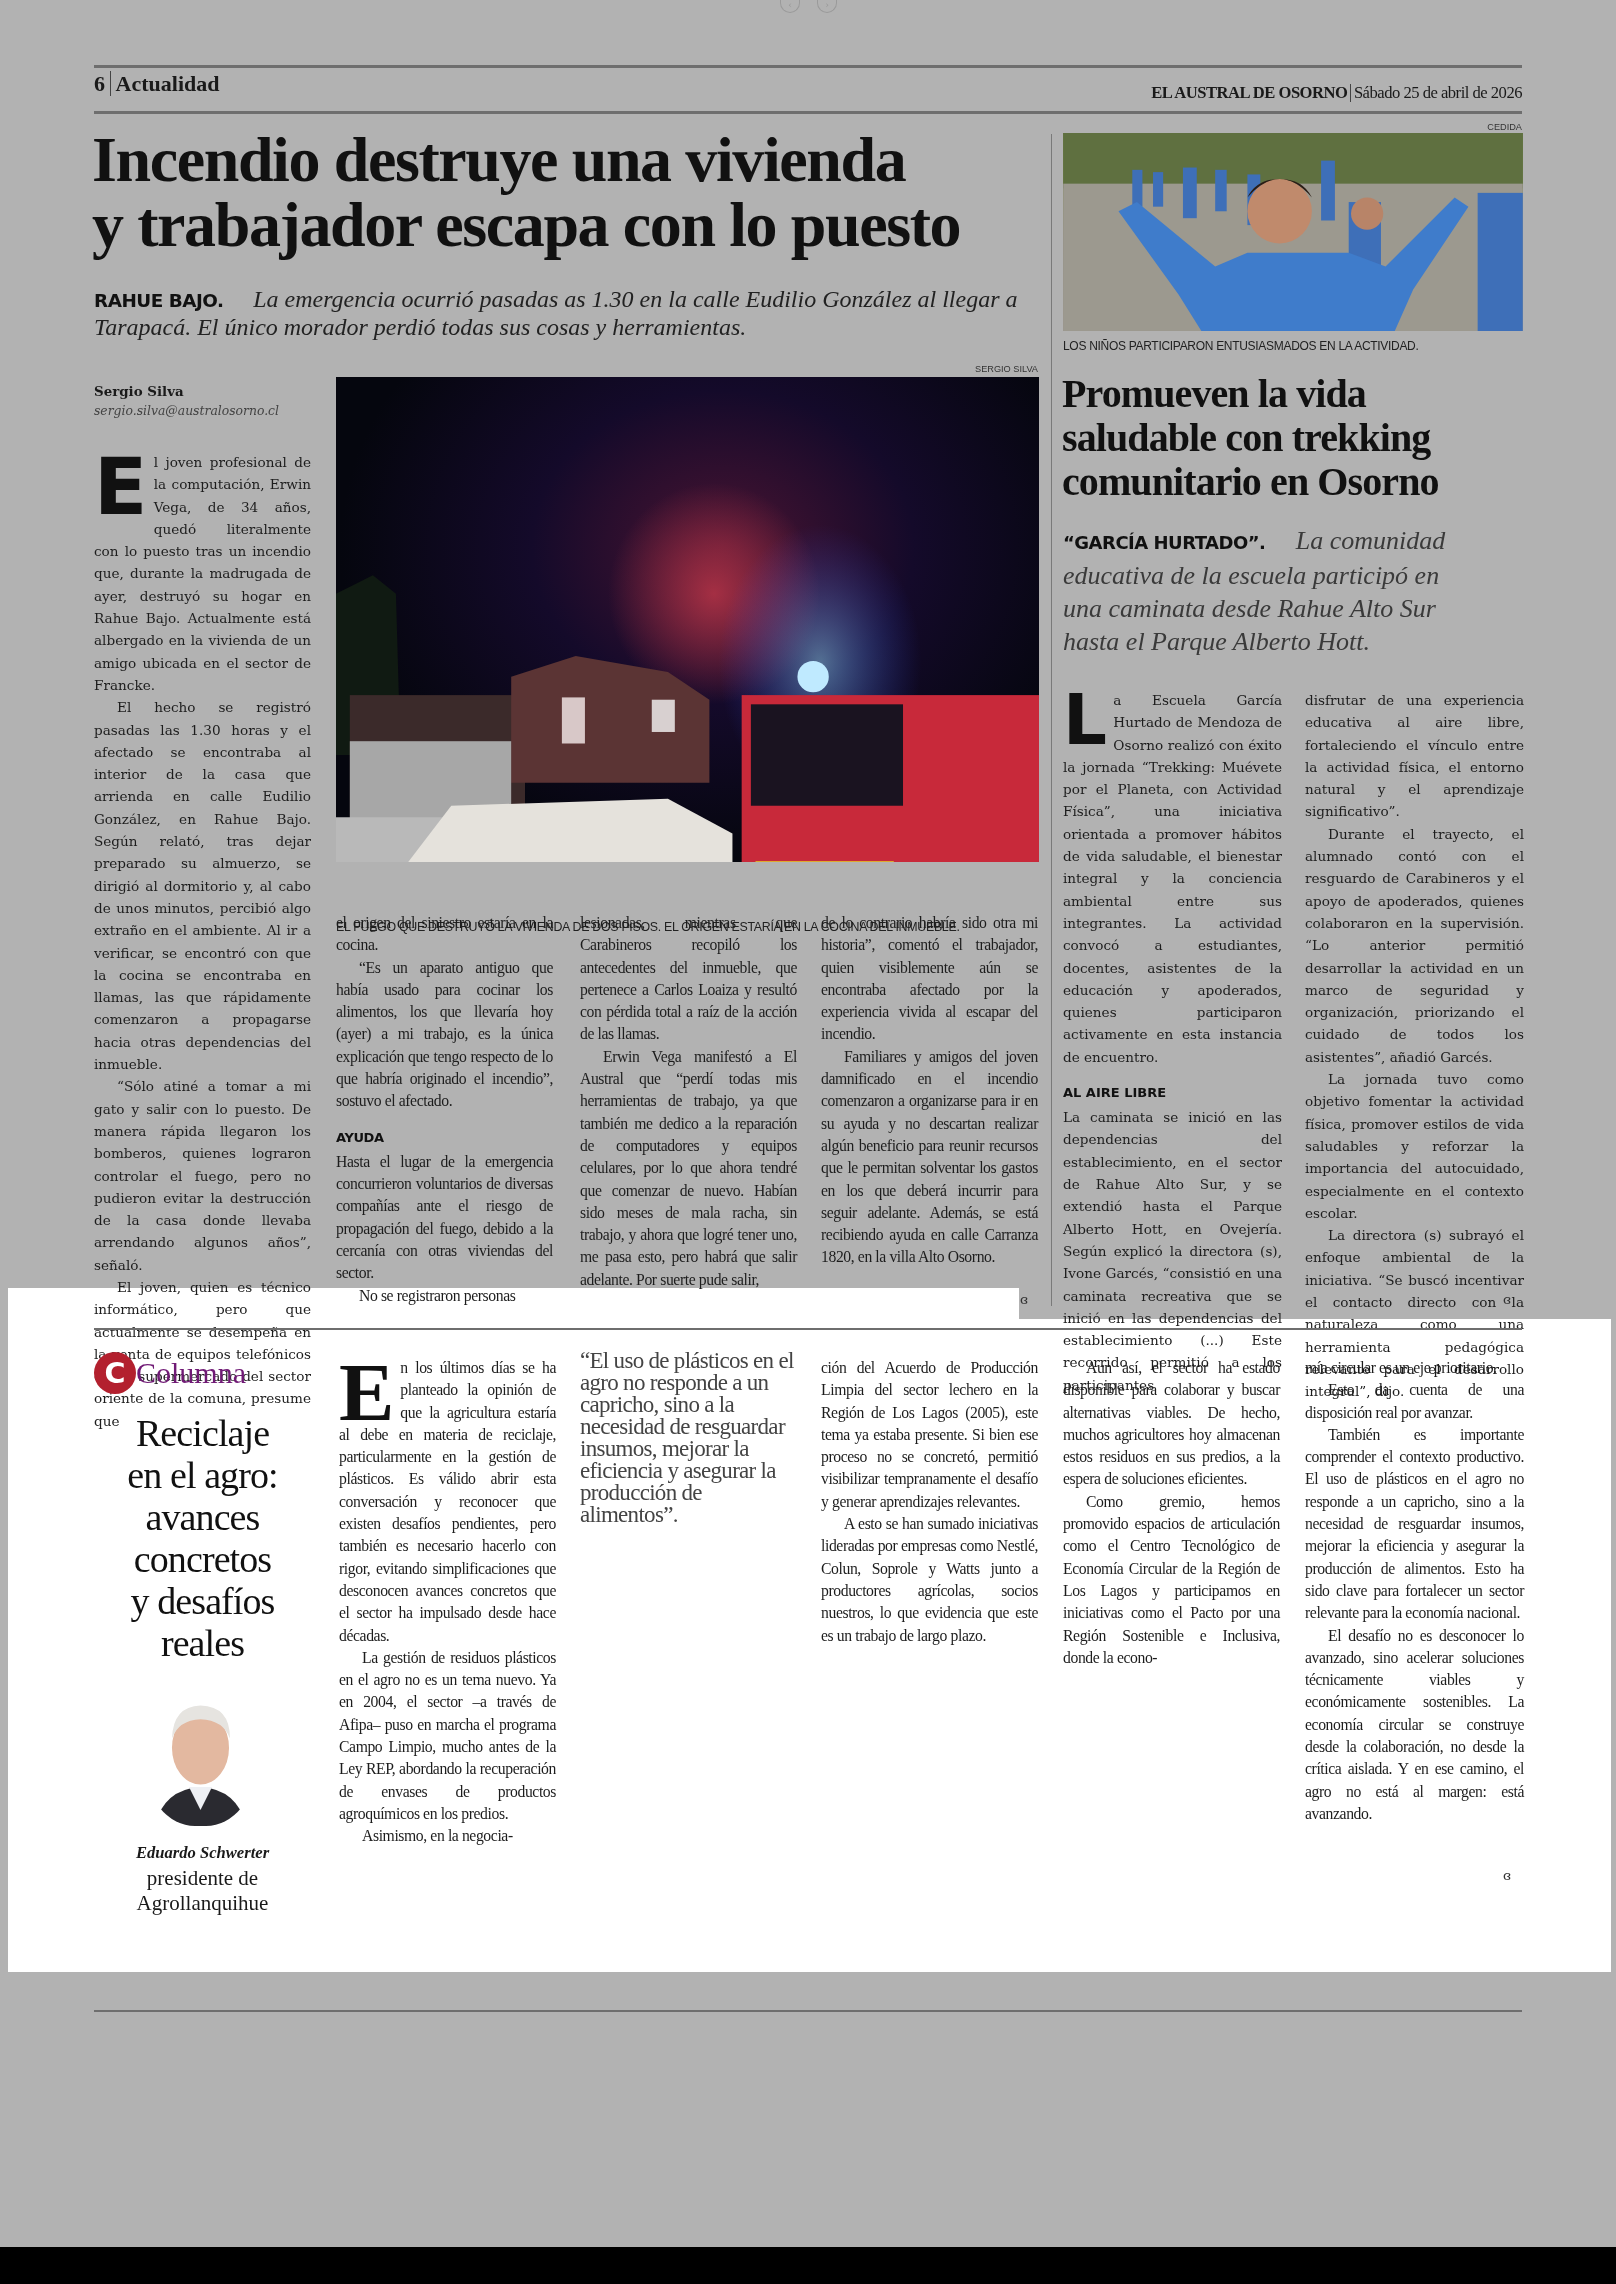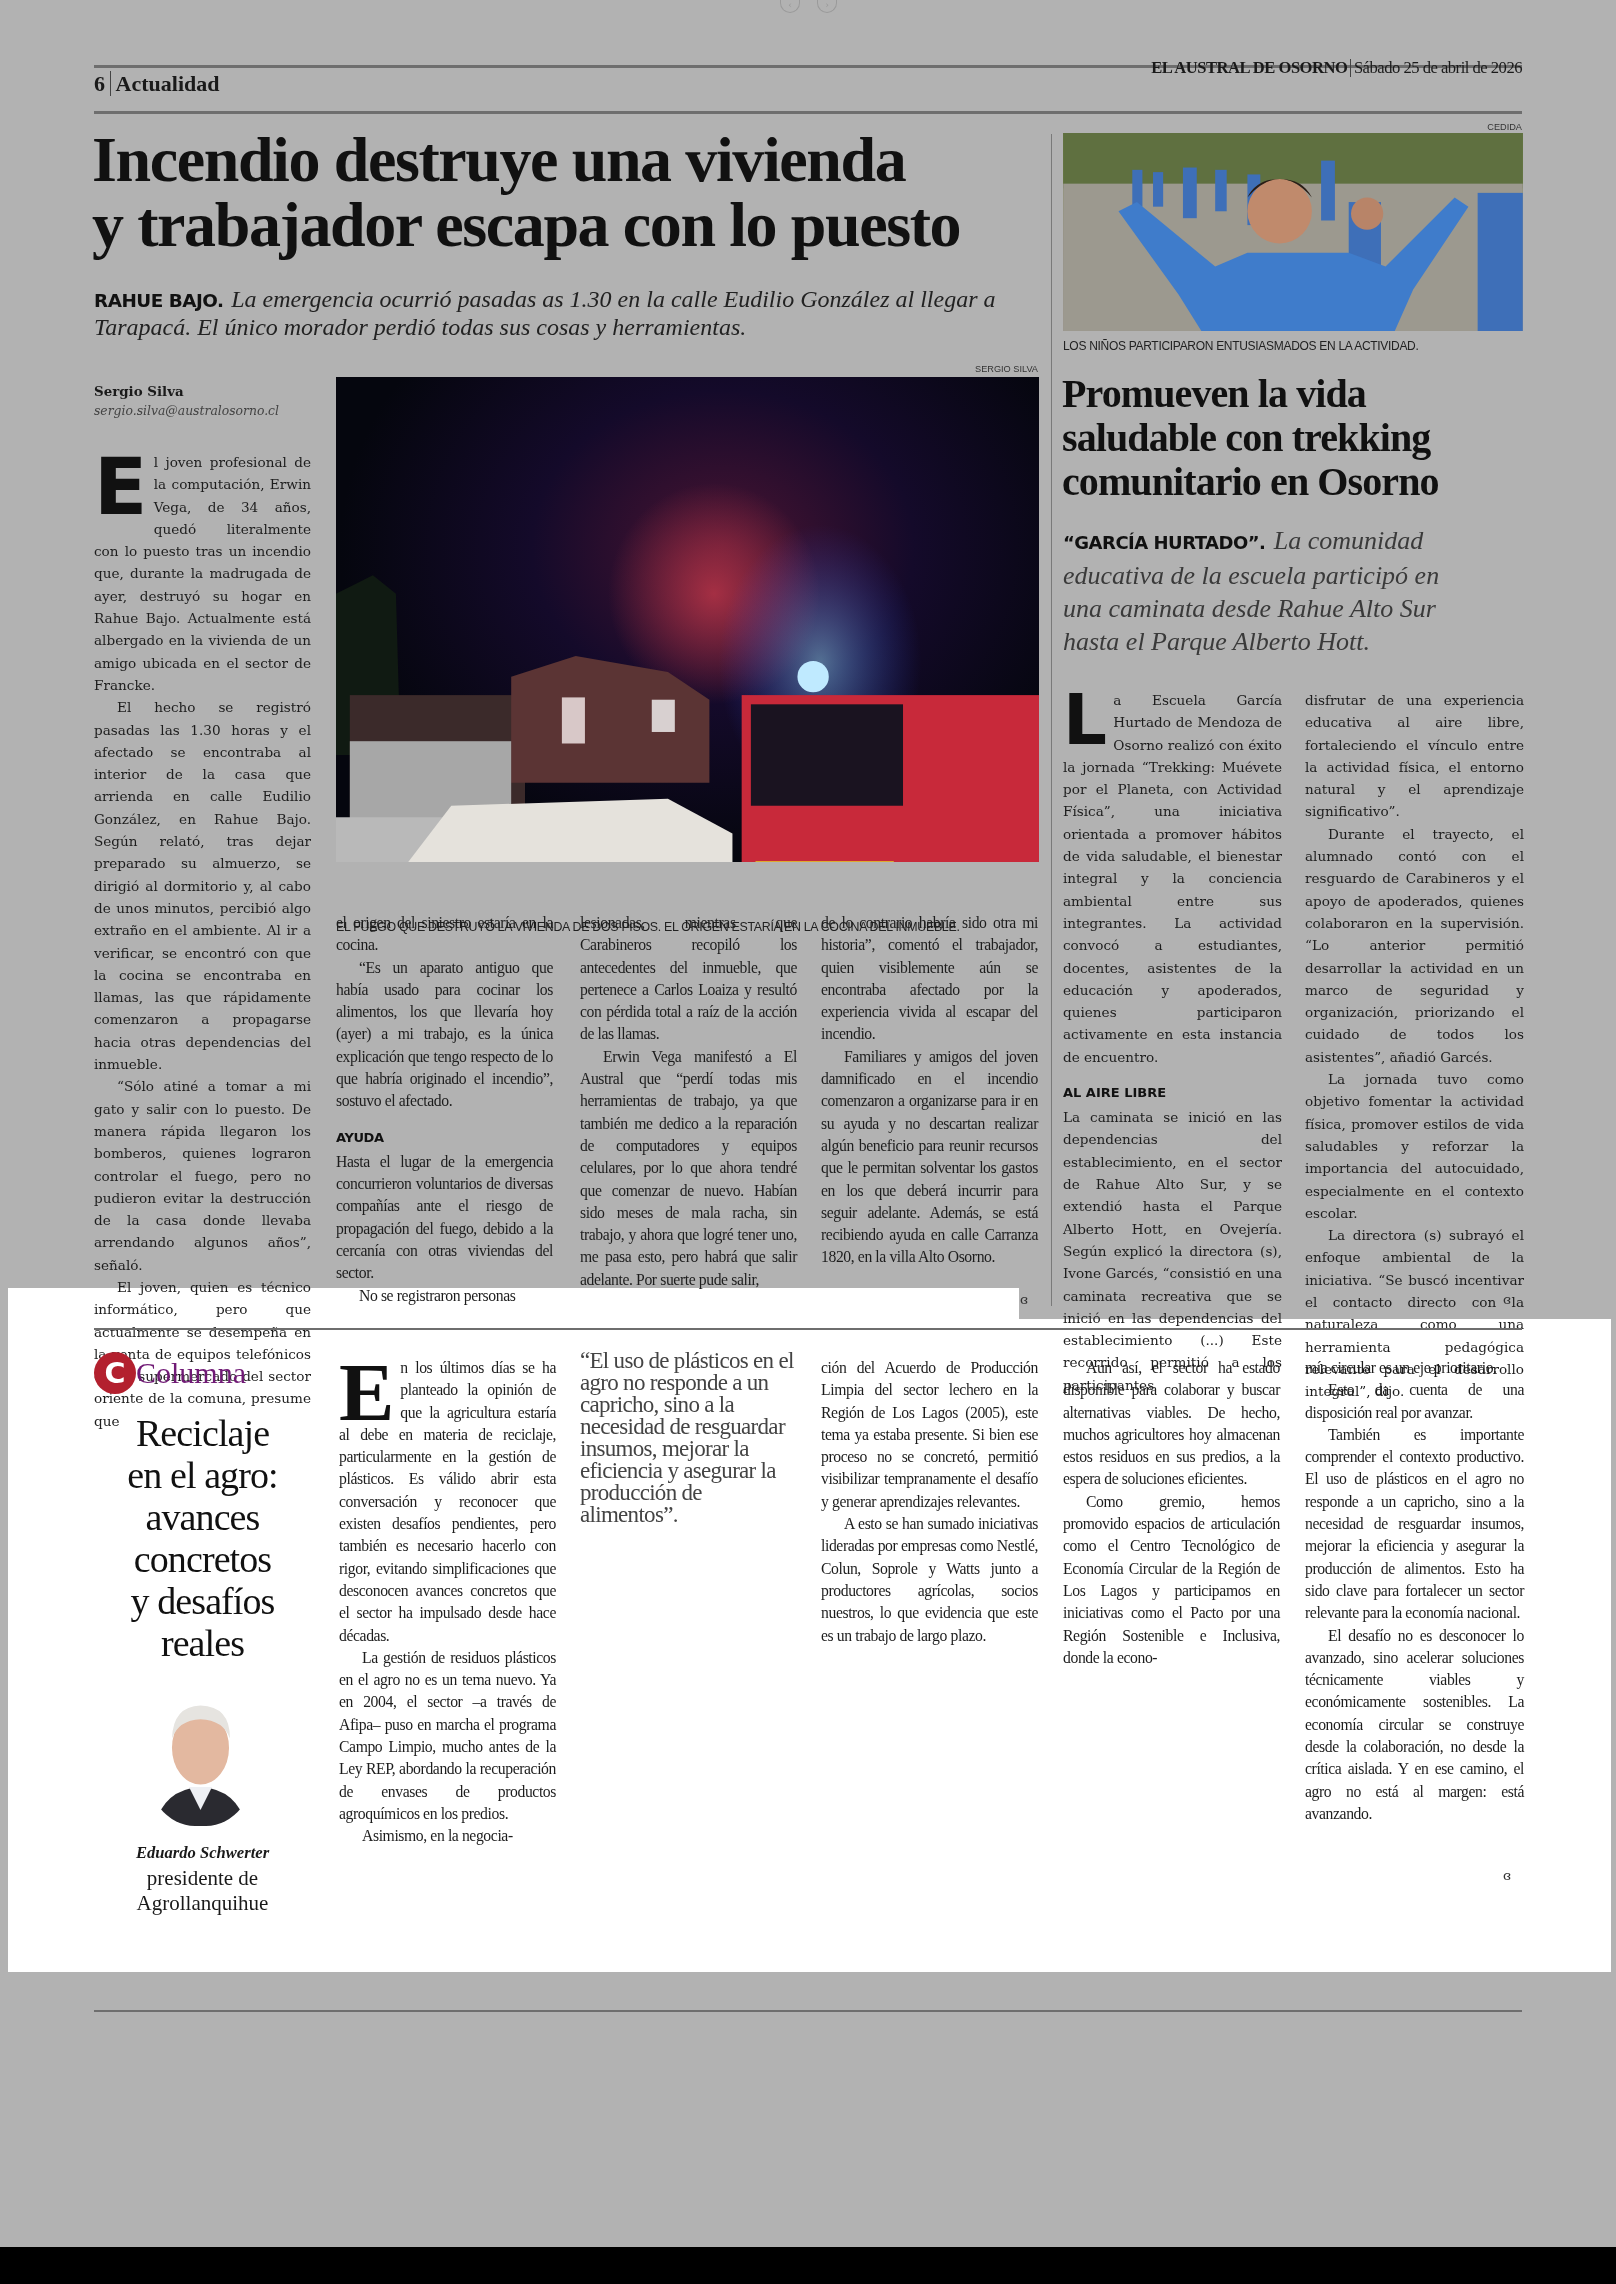--- a/index.html
+++ b/index.html
@@ -6,21 +6,21 @@
   body { width:1616px; height:2284px; position:relative; overflow:hidden; background:#b2b2b2; font-family:"DejaVu Serif", serif; color:#1a1a1a; }
   .abs { position:absolute; }
   .nav-arrow { position:absolute; top:0; width:18.4px; height:12px; border:1.4px solid #9a9a9a; border-top:none; border-radius:0 0 10px 10px; color:#999; font-size:9.2px; text-align:center; line-height:9.2px; }
   .rule { position:absolute; left:94px; width:1428px; height:2.8px; background:#6e6e6e; }
   .rule.thin { height:1.8px; }
   .page-num { font-family:"Liberation Serif", serif; font-weight:bold; font-size:22px; }
   .section { font-family:"Liberation Serif", serif; font-weight:bold; font-size:22px; }
   .masthead { font-family:"Liberation Serif", serif; font-size:16.6px; }
   .headline { font-family:"Liberation Serif", serif; font-weight:bold; color:#111; letter-spacing:-1.4px; }
   .dek-kicker { font-family:"DejaVu Sans", sans-serif; font-weight:bold; color:#111; letter-spacing:-0.5px; }
-  .dek { font-family:"Liberation Serif", serif; font-style:italic; color:#222; }
+  .dek { font-family:"Liberation Serif", serif; font-style:italic; color:#222;margin-left:22px; }
   .byline-name { font-family:"DejaVu Serif", serif; font-weight:bold; font-size:13.4px; }
   .byline-mail { font-family:"DejaVu Serif", serif; font-style:italic; font-size:12.4px; color:#444; }
   .body { font-family:"DejaVu Serif", serif; font-size:13.6px; line-height:22.3px; text-align:justify; hyphens:auto; color:#1d1d1d; }
   .body-narrow { font-family:"Liberation Serif", serif; font-size:15.7px; line-height:22.3px; text-align:justify; color:#1d1d1d; letter-spacing:-0.4px; }
   .body p, .body-narrow p { margin:0; text-indent:23px; }
   .body p.first, .body-narrow p.first { text-indent:0; }
   .dropcap { float:left; font-family:"DejaVu Sans", sans-serif; font-weight:bold; font-size:78px; line-height:64px; margin:3.7px 6.4px 0 0; color:#111; }
   .dropcap-serif { float:left; font-family:"Liberation Serif", serif; font-weight:bold; font-size:83px; line-height:64px; margin:2.8px 6.4px 0 0; color:#111; }
   .subhead { font-family:"DejaVu Sans", sans-serif; font-weight:bold; font-size:13px; margin:14px 0 1.8px 0; color:#111; }
   .caption { font-family:"Liberation Sans", sans-serif; font-size:12.4px; letter-spacing:-0.3px; color:#222; text-transform:uppercase; }
@@ -45,21 +45,21 @@
 <div class="white-region" style="left:8.3px; top:1319px; width:1603px; height:653px;"></div>
 
 <div class="rule" style="top:65px;"></div>
 <div class="rule" style="top:111px;"></div>
 
 <div class="abs" style="left:94px; top:65px; height:37px; display:flex; align-items:center;">
   <span class="page-num">6</span>
   <span style="display:inline-block; width:1.4px; height:25px; background:#444; margin:0 4.6px;"></span>
   <span class="section">Actualidad</span>
 </div>
-<div class="abs" style="right:94px; top:58px; display:flex; align-items:center;">
+<div class="abs" style="right:94px; top:83px; display:flex; align-items:center;">
   <span class="masthead" style="font-weight:bold; letter-spacing:-0.5px;">EL AUSTRAL DE OSORNO</span>
   <span style="display:inline-block; width:0.9px; height:18.4px; background:#444; margin:0 2.8px;"></span>
   <span class="masthead" style="letter-spacing:-0.5px;">Sábado 25 de abril de 2026</span>
 </div>
 
 <div class="abs headline" style="left:92px; top:127px; font-size:64px; line-height:65px; width:967px;">
   <div>Incendio destruye una vivienda</div>
   <div>y trabajador escapa con lo puesto</div>
 </div>
 <div class="abs" style="left:94px; top:286px; width:944px; font-size:24px; line-height:27px;">

